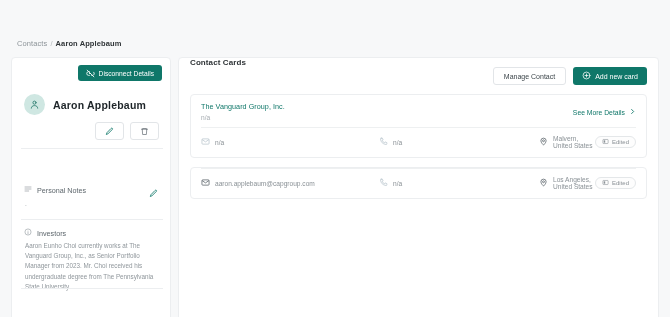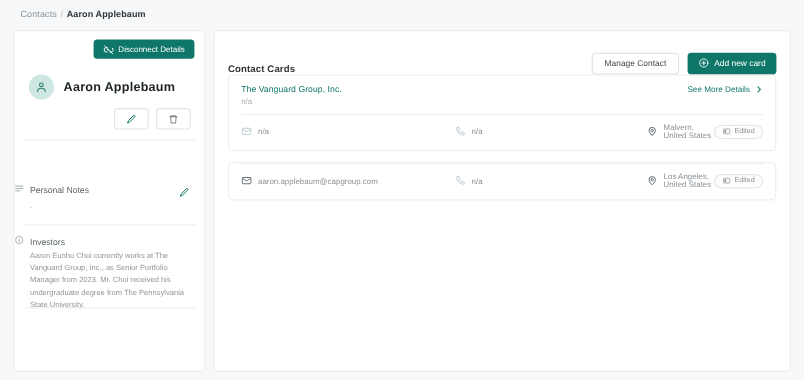--- a/index.html
+++ b/index.html
@@ -2,21 +2,21 @@
 <html><head>
 <meta charset="utf-8">
 <style>
   * { box-sizing: border-box; margin: 0; padding: 0; }
   html, body {
     width: 670px; height: 317px;
     background: #f7f8f9;
     font-family: "Liberation Sans", sans-serif;
     overflow: hidden;
   }
-  .page { position: relative; width: 670px; height: 254px; }
+  .page { position: relative; width: 670px; height: 254px; margin-top: 32px; }
 
   
   .breadcrumb {
     position: absolute; left: 17px; top: 7px;
     font-size: 7.5px; color: #8d9499; letter-spacing: .1px;
     display: flex; align-items: center; gap: 3px;
   }
   .breadcrumb .crumb-sep { color: #b6bbbf; }
   .breadcrumb .crumb-current { color: #2f3437; font-weight: bold; }
 
@@ -53,21 +53,21 @@
   }
   .icon-btn {
     width: 29px; height: 18px; background: #ffffff;
     border: 1px solid #e2e5e8; border-radius: 3px;
     display: flex; align-items: center; justify-content: center;
     cursor: pointer; padding: 0;
   }
   .divider { position: absolute; left: 9px; width: 142px; height: 1px; background: #eceef0; }
 
   .section-head {
-    position: absolute; left: 0;
+    position: absolute; left: 12px;
     display: flex; align-items: center; gap: 5px;
     font-size: 7.2px; color: #5d666c;
   }
   .notes-head { top: 127px; }
   .notes-edit { position: absolute; right: 12px; top: 126px; cursor:pointer; }
   .notes-body {
     position: absolute; left: 13px; top: 141px; width: 140px;
     font-size: 6.5px; color: #9aa1a6; line-height: 1.5;
   }
 
@@ -78,21 +78,21 @@
   }
 
   
   .right-panel {
     position: absolute; left: 178px; top: 25px;
     width: 481px; height: 285px;
     background: #ffffff; border: 1px solid #eceef0; border-radius: 4px;
   }
   .rp-header {
     position: absolute; left: 0; top: 0; right: 0; height: 36px;
-    display: flex; align-items: flex-end; padding: 0 11px;
+    display: flex; align-items: flex-start; padding: 0 11px; flex-direction: column;
   }
   .rp-title { font-size: 8px; color: #2f3437; font-weight: bold; letter-spacing: .1px; }
   .rp-actions { margin-left: auto; display: flex; align-items: center; gap: 7px; }
   .btn-outline {
     height: 18px; padding: 0 10px; background: #ffffff;
     border: 1px solid #e2e5e8; border-radius: 3px;
     font-size: 7px; color: #3d464b; font-family: "Liberation Sans", sans-serif;
     display: flex; align-items: center; cursor: pointer; white-space: nowrap;
   }
   .btn-primary {
@@ -102,21 +102,21 @@
     display: flex; align-items: center; gap: 4px; cursor: pointer; white-space: nowrap;
   }
 
   .cards-area { position: absolute; left: 11px; top: 36px; right: 11px; }
 
   .contact-card {
     border: 1px solid #eceef0; border-radius: 4px;
     background: #ffffff; margin-bottom: 9px; padding: 0;
   }
   .cc-top {
-    display: flex; align-items: flex-start;
+    display: flex; align-items: center;
     padding: 7px 10px 6px 10px;
   }
   .cc-org {
     font-size: 7.2px; color: #0f7769; line-height: 1.45; letter-spacing: .05px;
   }
   .cc-sub { font-size: 6.6px; color: #a6acb1; margin-top: 2px; }
   .see-more {
     margin-left: auto; display: flex; align-items: center; gap: 4px;
     font-size: 6.8px; color: #0f7769; cursor: pointer; white-space: nowrap;
     padding-top: 1px;

